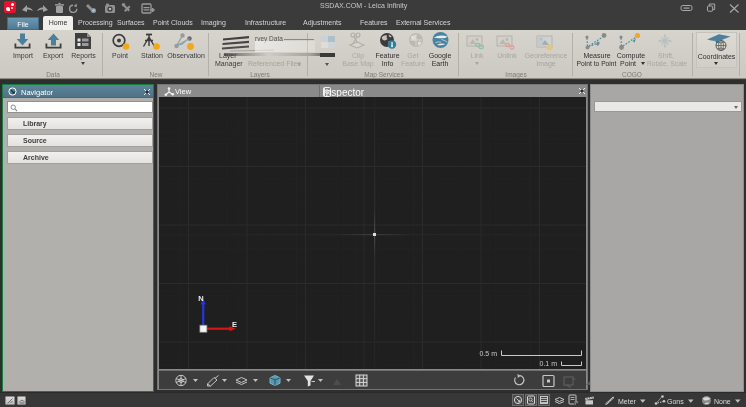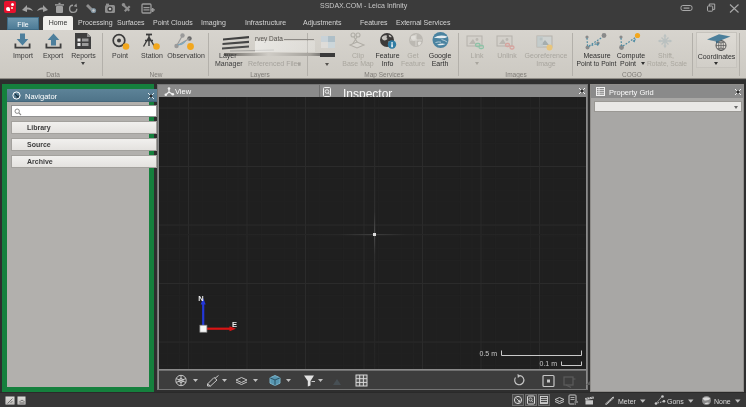--- a/index.html
+++ b/index.html
@@ -282,21 +282,21 @@
   <path d="M17 7.5 L17 17.5 M12 12.5 L22 12.5 M13.4 9 Q17 11 20.6 9 M13.4 16 Q17 14 20.6 16" stroke="#565656" stroke-width="0.7" fill="none"></path>
   <ellipse cx="17" cy="12.5" rx="2.4" ry="5" fill="none" stroke="#565656" stroke-width="0.7"></ellipse>
   <path d="M3 6.5 L15 1.2 L26.5 3.5 L14.5 8.3 Z" fill="#4b7f9b"></path>
   <path d="M3 6.5 L14.5 8.3 L14.5 10.3 L13.2 9.2 L13.2 10.8 L12 9.7 L12 8.4 Z" fill="#3d6a84"></path>
   </svg>
 <div class="txt" style="left:694px;top:53px;width:45px;text-align:center;font-size:7px;color:#2f2f2f">Coordinates</div>
 <div class="abs" style="left:714px;top:61.5px;width:0;height:0;border:2.5px solid transparent;border-top:3px solid #2f2f2f"></div>
 
 <div class="abs" style="left:0;top:80px;width:746px;height:312px;background:#2e2e2e"></div>
 
-<div class="abs" style="left:2px;top:84px;width:152px;height:308px;background:#b2b0ad;border:5px solid #15803d">
+<div class="abs" style="left:2px;top:84px;width:152px;height:308px;background:#b2b0ad;border:1px solid #15803d">
   <div class="abs" style="left:0;top:0;width:150px;height:13px;background:linear-gradient(#5d8398,#4f7489);border-bottom:1px solid #44677c">
     <svg style="left:5px;top:2px" width="9" height="9" viewBox="0 0 9 9">
         <circle cx="4.5" cy="4.5" r="3.6" fill="none" stroke="#fff" stroke-width="1"></circle>
         <path d="M3 3 L6.3 6.3 M6.3 6.3 L6.3 4.4 M6.3 6.3 L4.4 6.3" stroke="#17303f" stroke-width="1.1" fill="none"></path>
       </svg>
     <div class="txt" style="left:18px;top:3px;font-size:7.5px;color:#fff">Navigator</div>
     <svg style="left:140px;top:2.5px" width="8" height="8" viewBox="0 0 8 8">
         <path d="M1 1 L7 7 M7 1 L1 7" stroke="#e8eef1" stroke-width="1" fill="none"></path>
         <rect x="2.8" y="2.8" width="2.4" height="2.4" fill="#2c2c2c"></rect>
       </svg>
@@ -320,21 +320,21 @@
         <circle cx="1.8" cy="7.8" r="1.3" fill="#f0f0f0"></circle>
         <circle cx="8.8" cy="7.3" r="1.3" fill="#f0f0f0"></circle>
       </svg>
     <div class="txt" style="left:17px;top:2px;font-size:7.5px;color:#fbfbfb">View</div>
     <div class="abs" style="left:160.5px;top:0;width:1px;height:12px;background:#6f6f6f"></div>
     <svg style="left:165px;top:1.5px" width="9" height="10" viewBox="0 0 9 10">
         <rect x="0.5" y="0.5" width="7" height="9" rx="1" fill="none" stroke="#f0f0f0" stroke-width="1"></rect>
         <circle cx="4" cy="4.5" r="1.8" fill="none" stroke="#f0f0f0" stroke-width="0.9"></circle>
         <path d="M5.2 5.8 L6.6 7.4" stroke="#f0f0f0" stroke-width="0.9"></path>
       </svg>
-    <div class="txt" style="left:185px;top:2px;font-size:12px;color:#fbfbfb">Inspector</div>
+    <div class="txt" style="left:165px;top:2px;font-size:10px;color:#fbfbfb">Inspector</div>
     <svg style="left:420px;top:2px" width="8" height="8" viewBox="0 0 8 8">
         <path d="M1 1 L7 7 M7 1 L1 7" stroke="#f4f4f4" stroke-width="1" fill="none"></path>
         <rect x="2.8" y="2.8" width="2.4" height="2.4" fill="#2c2c2c"></rect>
       </svg>
   </div>
 
   <svg style="left:1px;top:12px" width="427" height="272" viewBox="0 0 427 272">
     <rect width="427" height="272" fill="#1f1f1f"></rect>
     <g stroke="#222222" stroke-width="1">
       <path d="M8.8 0 V272 M20.5 0 V272 M32.2 0 V272 M43.9 0 V272 M67.3 0 V272 M79 0 V272 M90.7 0 V272 M102.4 0 V272 M125.8 0 V272 M137.5 0 V272 M149.2 0 V272 M160.9 0 V272 M184.3 0 V272 M196 0 V272 M207.7 0 V272 M219.4 0 V272 M242.8 0 V272 M254.5 0 V272 M266.2 0 V272 M277.9 0 V272 M301.3 0 V272 M313 0 V272 M324.7 0 V272 M336.4 0 V272 M359.8 0 V272 M371.5 0 V272 M383.2 0 V272 M394.9 0 V272 M418.3 0 V272"></path>
@@ -423,31 +423,20 @@
             <rect x="52" y="3" width="9" height="8"></rect>
             <path d="M54 11 L59 13.5 M61 5 L63.5 5"></path>
           </g>
       </g>
       <path d="M74 11 l4 0 0 -4 z" fill="#5a5a5a"></path>
     </svg>
   </div>
 </div>
 
 <div class="abs" style="left:590px;top:84px;width:154px;height:308px;background:#a8a7a5;border:1px solid #8f8d8a">
-  <div class="abs" style="left:0;top:0;width:152px;height:13px;background:#8a8a8a">
-    <svg style="left:5px;top:2px" width="9" height="9" viewBox="0 0 9 9">
-        <rect x="0.5" y="0.5" width="8" height="8" fill="none" stroke="#f0f0f0" stroke-width="1"></rect>
-        <path d="M0.5 2.6 H8.5 M0.5 4.7 H8.5 M0.5 6.8 H8.5 M3 0.5 V8.5" stroke="#f0f0f0" stroke-width="0.8"></path>
-      </svg>
-    <div class="txt" style="left:18px;top:3px;font-size:7.5px;color:#fbfbfb">Property Grid</div>
-    <svg style="left:143px;top:2.5px" width="8" height="8" viewBox="0 0 8 8">
-        <path d="M1 1 L7 7 M7 1 L1 7" stroke="#f4f4f4" stroke-width="1" fill="none"></path>
-        <rect x="2.8" y="2.8" width="2.4" height="2.4" fill="#2c2c2c"></rect>
-      </svg>
-  </div>
   <div class="abs" style="left:3px;top:16px;width:148px;height:11px;background:#e9e8e6;border:1px solid #9a9894">
     <div class="abs" style="right:3px;top:3.5px;width:0;height:0;border:2.5px solid transparent;border-top:3px solid #6a6a6a"></div>
   </div>
 </div>
 
 <div class="abs" style="left:0;top:392px;width:746px;height:15px;background:#373737;border-top:1px solid #2a2a2a"></div>
 <div class="abs" style="left:5px;top:396px;width:9.5px;height:9px;background:linear-gradient(#dedcd9,#bdbbb8);border:1px solid #8a8a8a;border-radius:1px">
     <svg style="left:1px;top:1px" width="6" height="6" viewBox="0 0 6 6">
       <path d="M0.5 5.5 L5.5 0.5 M3.5 5 L5.5 3" stroke="#6a6a6a" stroke-width="0.9"></path>
     </svg>

